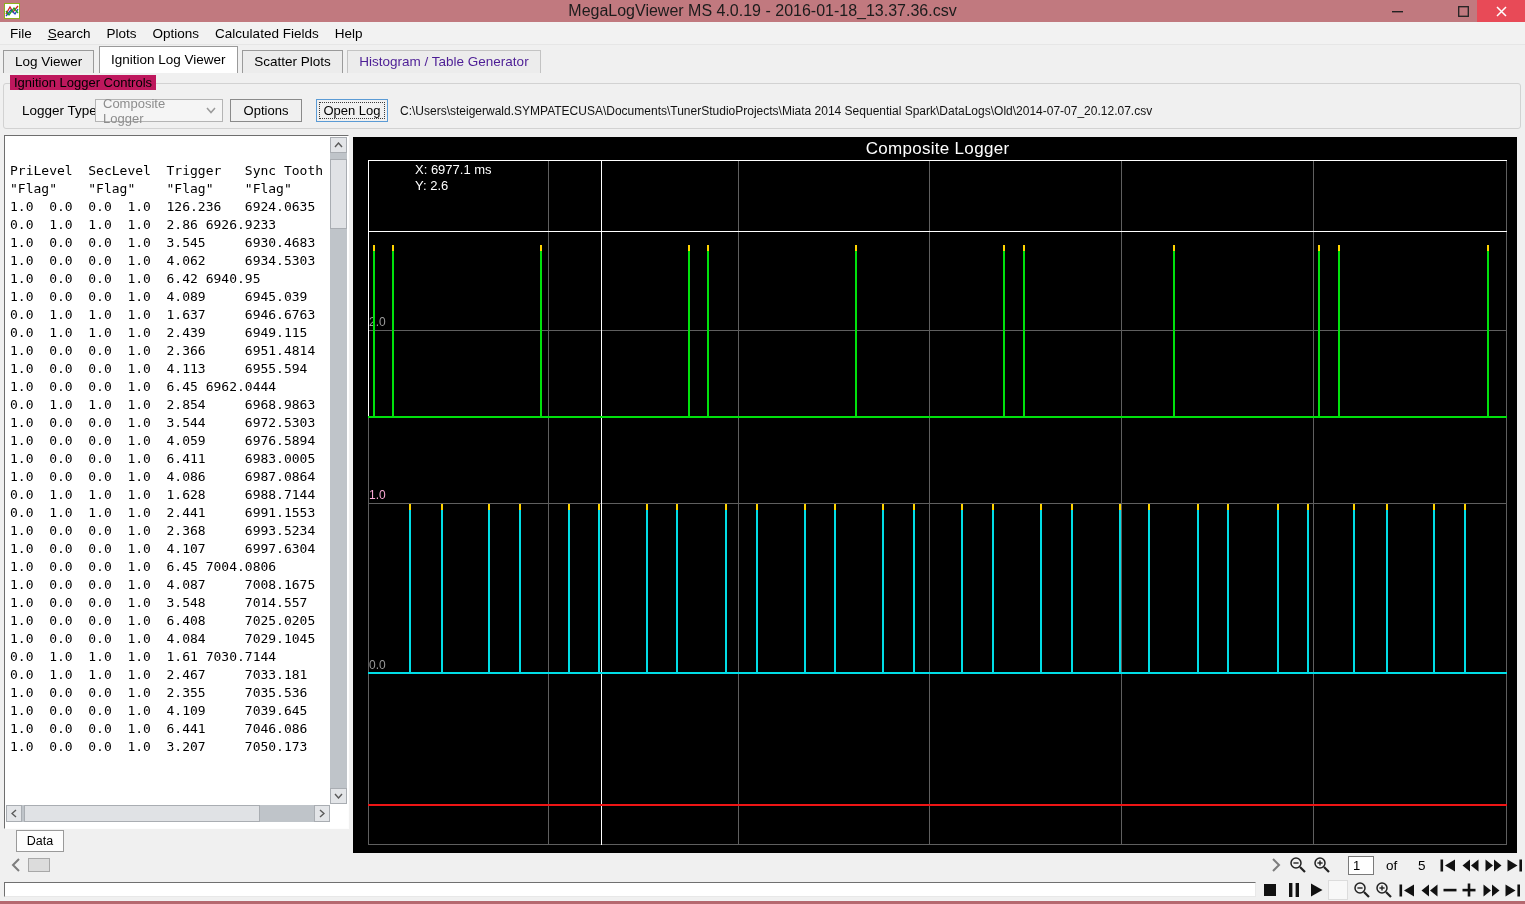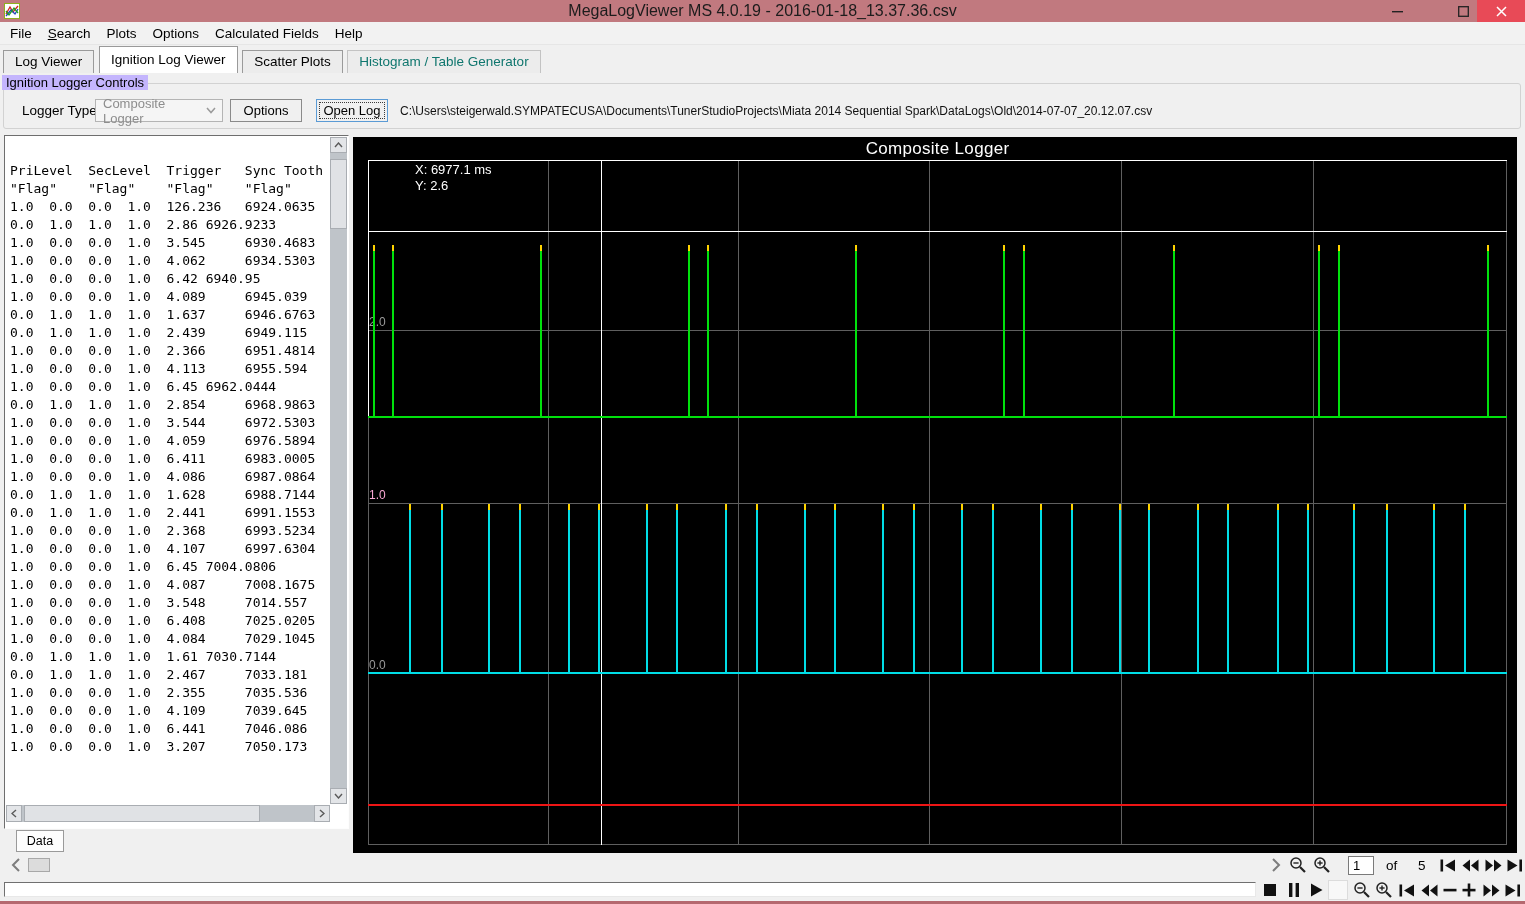--- a/index.html
+++ b/index.html
@@ -22,26 +22,26 @@
              display:flex; align-items:center; padding-left:2px; border-bottom:1px solid #e6e6e6; }
   .menubar span { padding:0 8px; font-size:13.5px; cursor:default; }
   .menubar span:nth-child(2)::first-letter { text-decoration:underline; }
 
   
   .tabstrip { position:absolute; left:0; top:46px; width:1525px; height:27px; padding-left:3px; }
   .tab { display:inline-block; vertical-align:bottom; padding:0 11px; font-size:13.5px;
          height:23px; line-height:22px; margin-top:4px; background:#ececec;
          border:1px solid #9a9a9a; border-bottom:none; margin-right:1px; }
   .tab.active { height:27px; line-height:26px; margin-top:0; background:#ffffff; position:relative; z-index:2; }
-  .tab.disabled { color:#0f766e; border-color:#c3c3c3; }
+  .tab.disabled { color:#4c1d95; border-color:#c3c3c3; }
 
   
   .group-border { position:absolute; left:3px; top:83px; width:1518px; height:46px;
                   border:1px solid #d2d2d2; border-radius:3px; }
-  .group-label { position:absolute; left:2px; top:75px; background:#c4b5fd; padding:0 4px;
+  .group-label { position:absolute; left:10px; top:75px; background:#be185d; padding:0 4px;
                  font-size:13px; z-index:2; }
   .lt-label { position:absolute; left:22px; top:103px; font-size:13.5px; }
   .combo { position:absolute; left:95px; top:99px; width:128px; height:23px; background:#f5f5f5;
            border:1px solid #b4b4b4; color:#8d8d8d; font-size:13px; display:flex; align-items:center;
            padding-left:7px; }
   .combo .chev { margin-left:auto; margin-right:6px; }
   .btn { position:absolute; top:99px; height:23px; background:#f0f0f0; border:1px solid #8a8a8a;
          font-size:13px; text-align:center; line-height:21px; }
   .btn-options { left:230px; width:72px; }
   .btn-openlog { left:316px; width:72px; border:1px solid #5b9bd5; outline:1px dotted #3a3a3a; outline-offset:-4px; }

